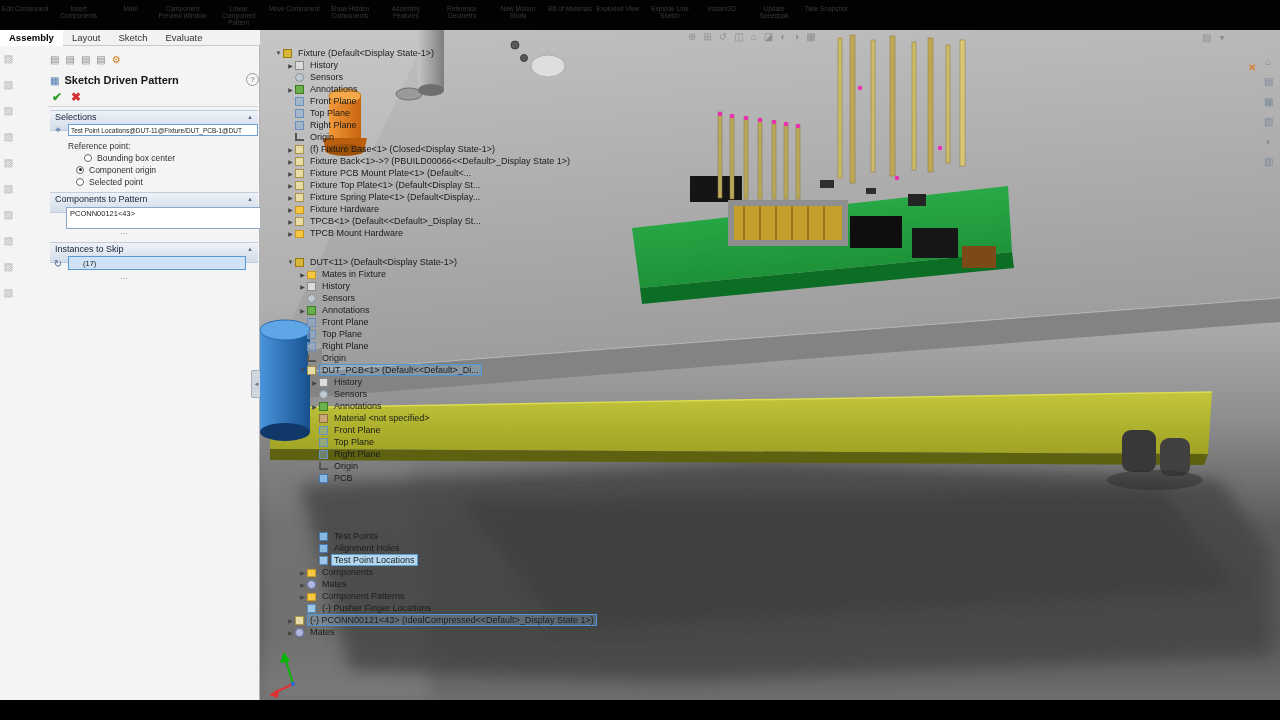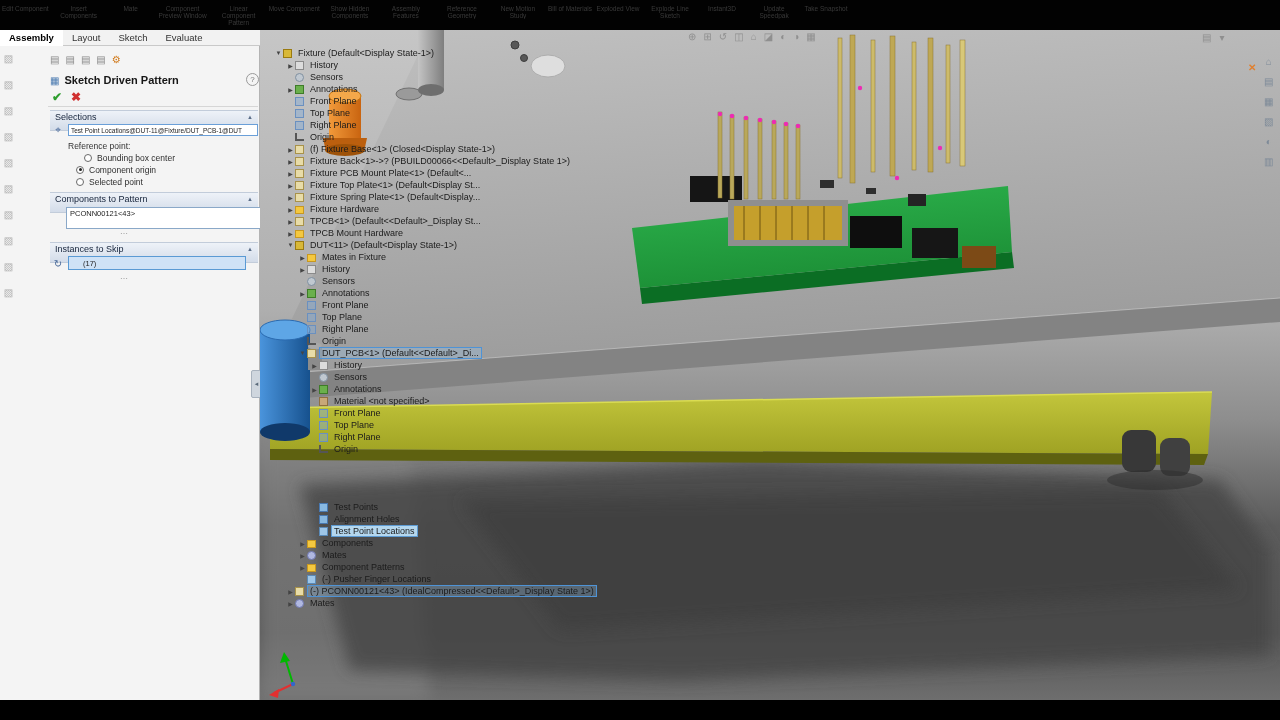--- a/index.html
+++ b/index.html
@@ -446,21 +446,21 @@
         <div class="trow" style="padding-left: 12px;">
           <span class="tarw">▶</span>
           <span class="ti ti-part"></span>
           <span class="tlbl">TPCB&lt;1&gt; (Default&lt;&lt;Default&gt;_Display St...</span>
         </div>
         <div class="trow" style="padding-left: 12px;">
           <span class="tarw">▶</span>
           <span class="ti ti-folder"></span>
           <span class="tlbl">TPCB Mount Hardware</span>
         </div>
-        <div class="trow" style="padding-left: 12px;">
+        <div class="trow" style="padding-left: 12px; margin-top: 17px;">
           <span class="tarw">▼</span>
           <span class="ti ti-asm"></span>
           <span class="tlbl">DUT&lt;11&gt; (Default&lt;Display State-1&gt;)</span>
         </div>
         <div class="trow" style="padding-left: 24px;">
           <span class="tarw">▶</span>
           <span class="ti ti-folder"></span>
           <span class="tlbl">Mates in Fixture</span>
         </div>
         <div class="trow" style="padding-left: 24px;">
@@ -536,20 +536,25 @@
         <div class="trow" style="padding-left: 36px;">
           <span class="tarw"></span>
           <span class="ti ti-plane"></span>
           <span class="tlbl">Right Plane</span>
         </div>
         <div class="trow" style="padding-left: 36px;">
           <span class="tarw"></span>
           <span class="ti ti-origin"></span>
           <span class="tlbl">Origin</span>
         </div>
+        <div class="trow" style="padding-left: 36px;">
+          <span class="tarw"></span>
+          <span class="ti ti-feat"></span>
+          <span class="tlbl">PCB</span>
+        </div>
         <div class="trow" style="padding-left: 36px; margin-top: 46px;">
           <span class="tarw"></span>
           <span class="ti ti-feat"></span>
           <span class="tlbl">Test Points</span>
         </div>
         <div class="trow" style="padding-left: 36px;">
           <span class="tarw"></span>
           <span class="ti ti-feat"></span>
           <span class="tlbl">Alignment Holes</span>
         </div>

